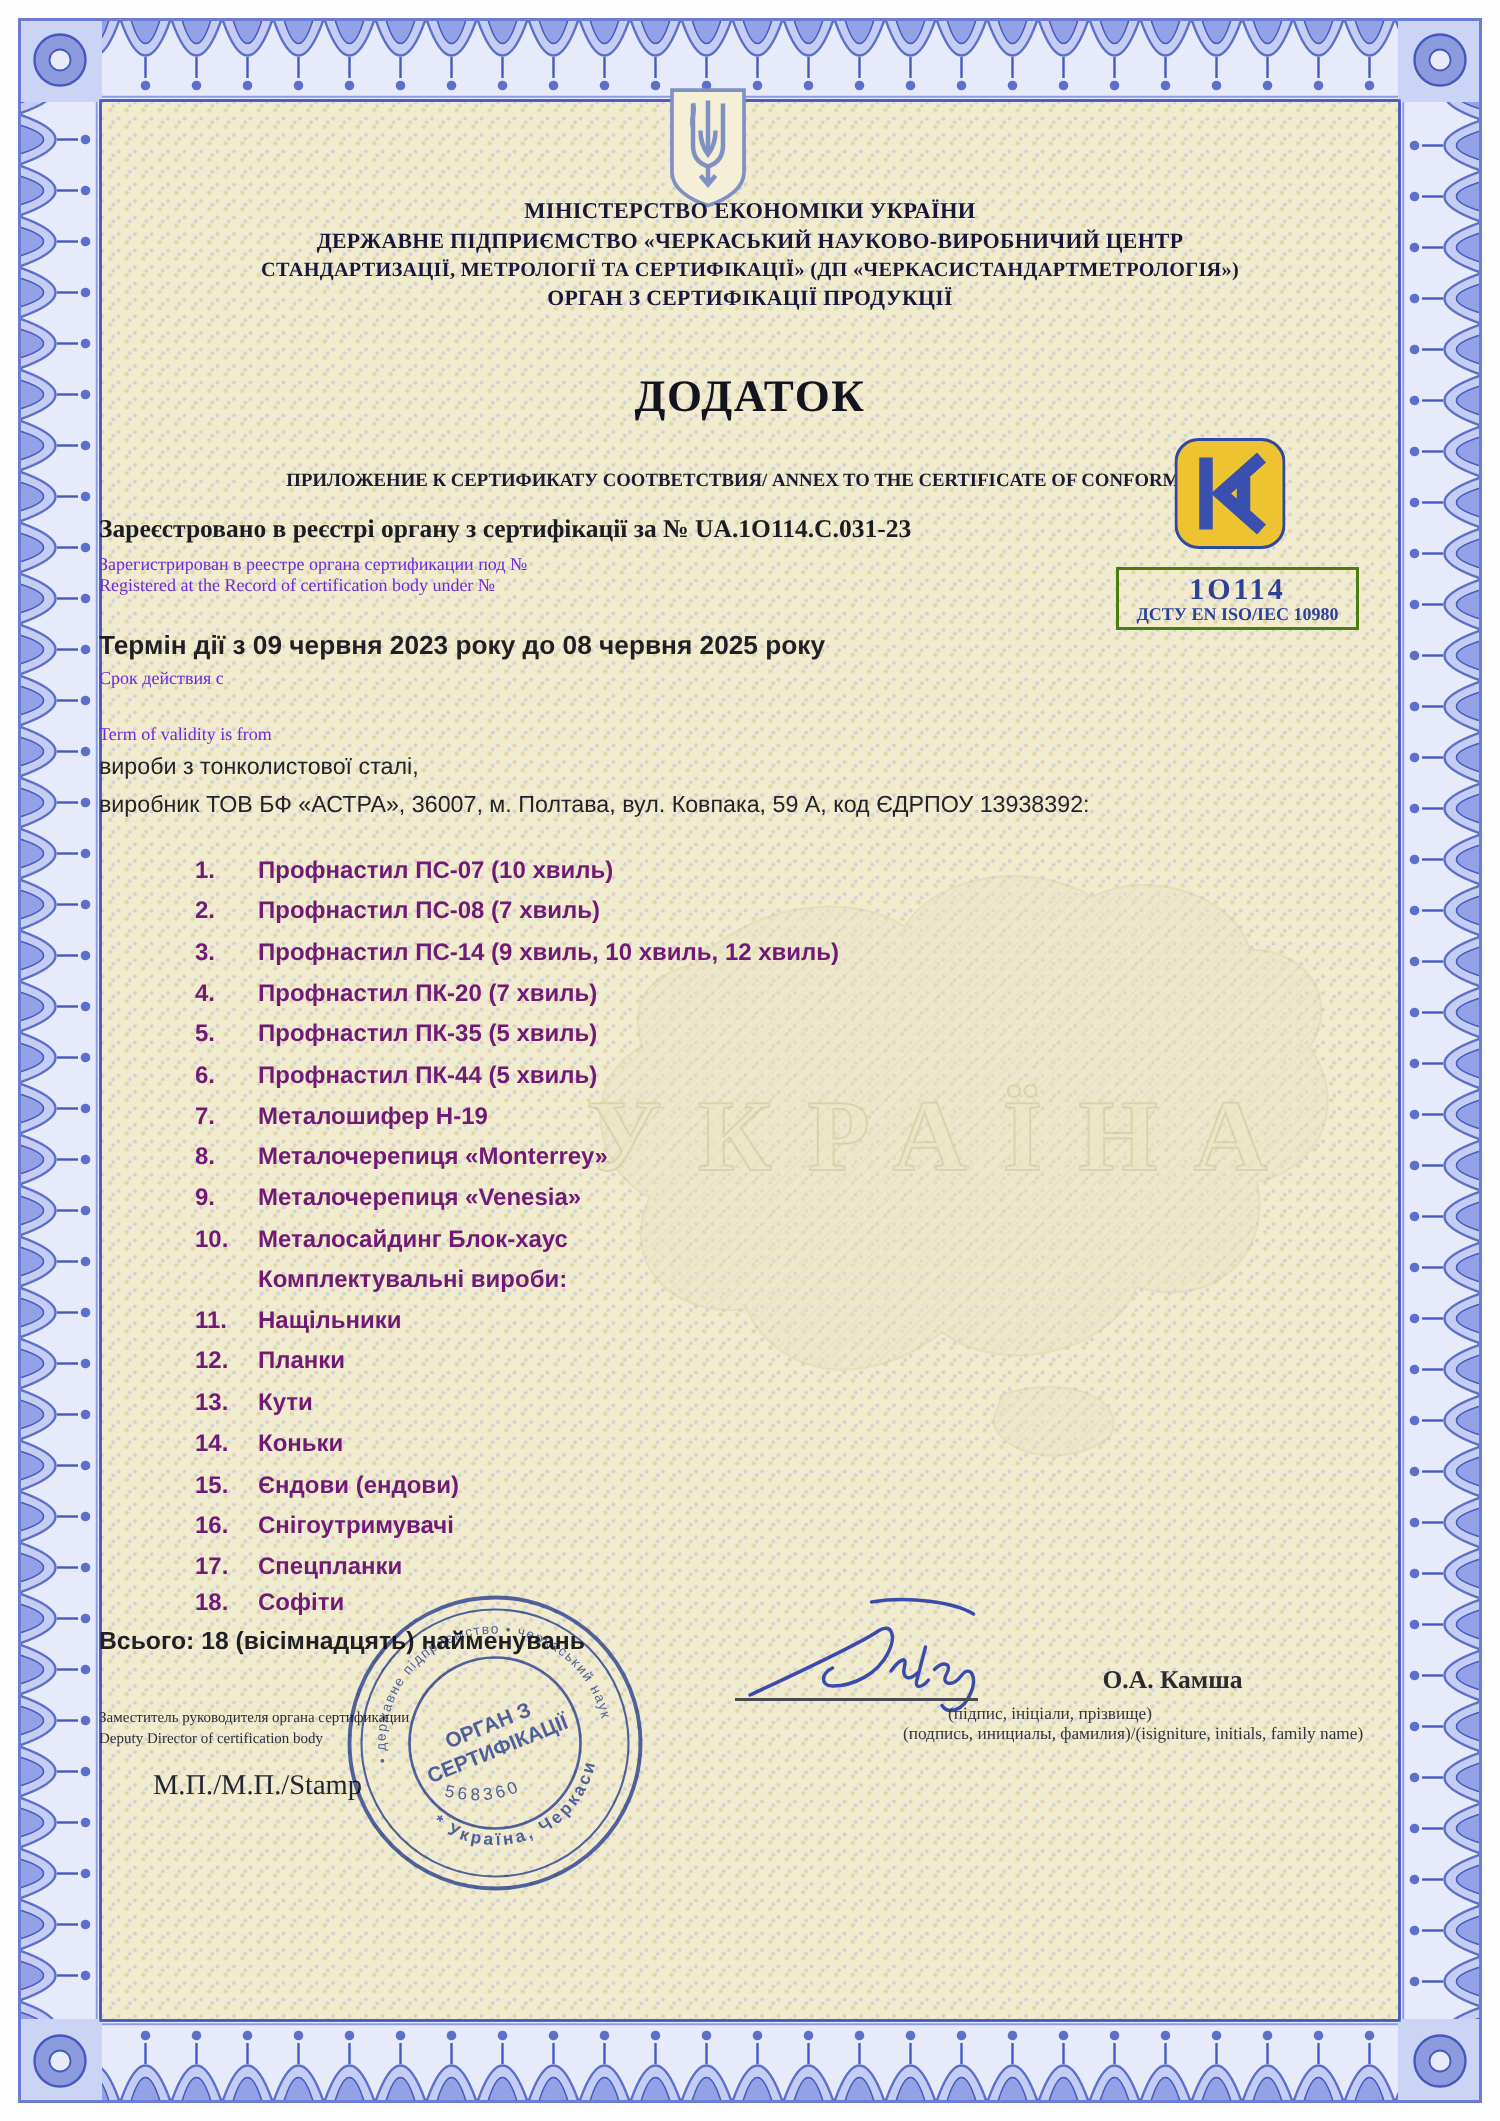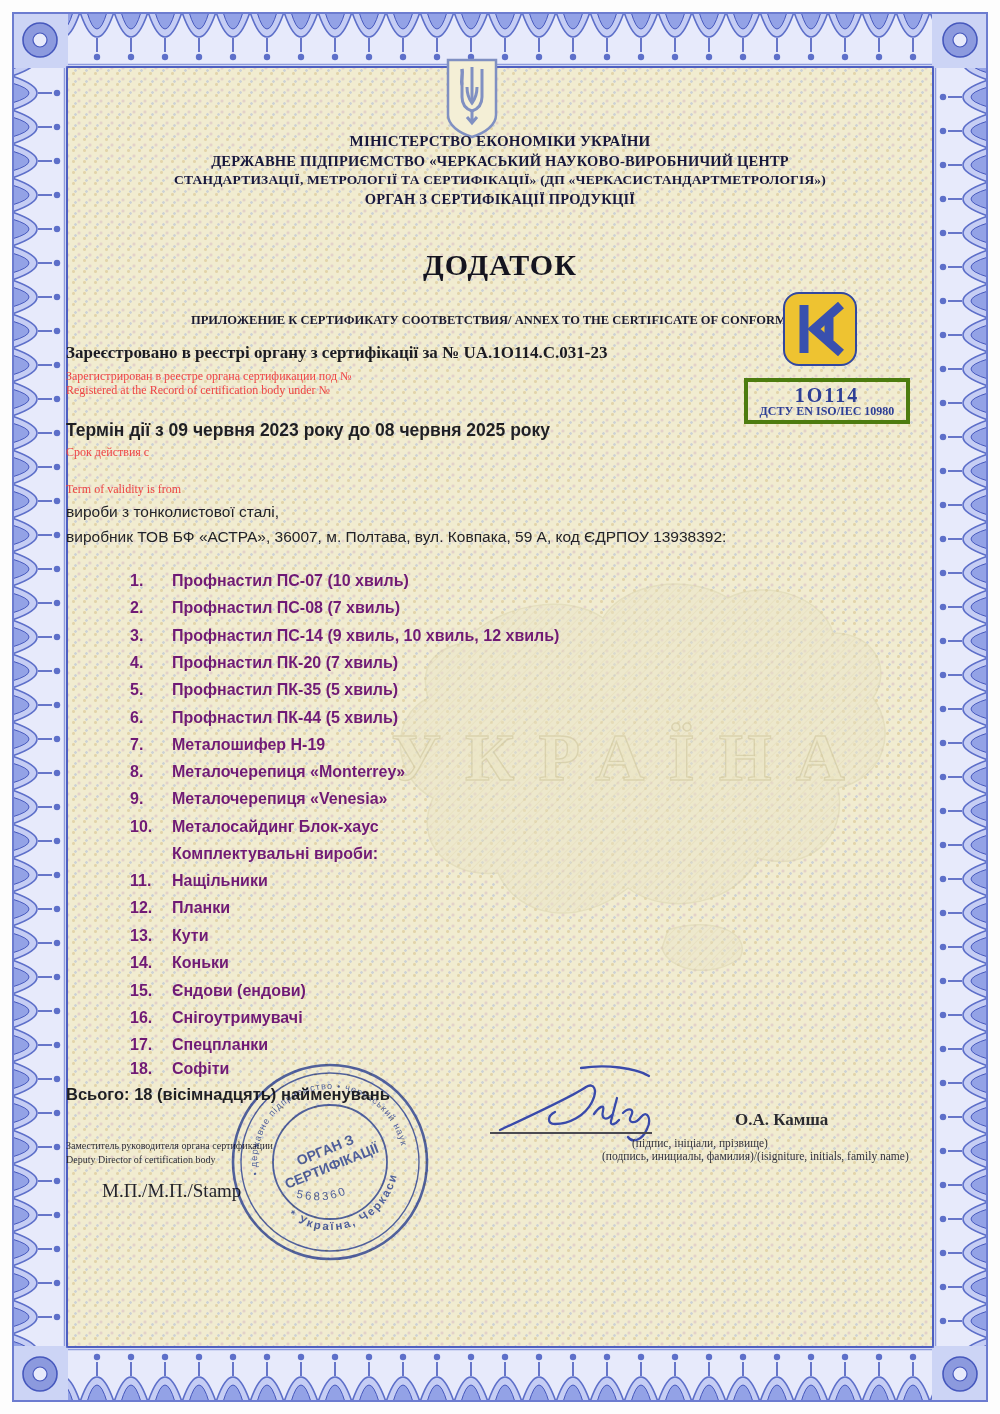--- a/index.html
+++ b/index.html
@@ -18,36 +18,36 @@
   .abs{position:absolute;}
   .center{left:70px;width:860px;text-align:center;}
   .hline{font-weight:bold;color:#17173c;letter-spacing:.2px;}
   .h1{font-size:15px;}
   .h2{font-size:14.5px;}
   .h3{font-size:13.5px;}
   .title1{font-size:30px;font-weight:bold;color:#141420;letter-spacing:1px;}
   .title2{font-size:27px;font-weight:bold;color:#141420;letter-spacing:.5px;}
   .title3{font-size:12.5px;font-weight:bold;color:#1a1a30;}
   .reg-main{font-size:17px;font-weight:bold;color:#1b1b22;}
-  .small-serif{font-size:12px;color:#ef4444;}
+  .small-serif{font-size:12px;color:#6d28d9;}
   .sans{font-family:"Liberation Sans", sans-serif;}
   .term-main{font-size:17.5px;font-weight:bold;color:#1f1f24;}
   .prod{font-size:15.5px;font-weight:normal;color:#222228;}
   .li-row{position:absolute;left:130px;font-family:"Liberation Sans",sans-serif;
           font-weight:bold;font-size:16px;color:#701a75;white-space:nowrap;}
   .li-num{display:inline-block;width:42px;}
   .total{font-size:16.5px;font-weight:bold;color:#1f1f24;}
   .sig-title{font-size:18px;font-weight:bold;color:#1b1b22;}
   .sig-sub{font-size:10px;color:#2c2c34;}
   .mp{font-size:19px;color:#24242c;}
   .name{font-size:17px;font-weight:bold;color:#2a2a30;}
   .cap{font-size:11.5px;color:#33333c;white-space:nowrap;}
   .sig-line{position:absolute;left:490px;top:1132px;width:162px;height:2px;background:#4a4a52;}
   .accr-box{position:absolute;left:744px;top:378px;width:158px;height:38px;
-    border:4px solid #4d7c0f;display:flex;flex-direction:column;align-items:center;
+    border:2px solid #4d7c0f;display:flex;flex-direction:column;align-items:center;
     justify-content:center;color:#2e3f96;}
   .accr-code{font-size:20px;font-weight:bold;letter-spacing:2px;line-height:20px;}
   .accr-std{font-size:12px;font-weight:bold;line-height:13px;}
   .logo{position:absolute;left:783px;top:292px;}
   .stamp{position:absolute;left:228px;top:1060px;mix-blend-mode:multiply;opacity:.88;}
   .signature{position:absolute;left:486px;top:1062px;}
   .watermark{position:absolute;left:368px;top:548px;opacity:.85;}
   .shield{position:absolute;left:445px;top:57px;}
 </style>
 </head>

